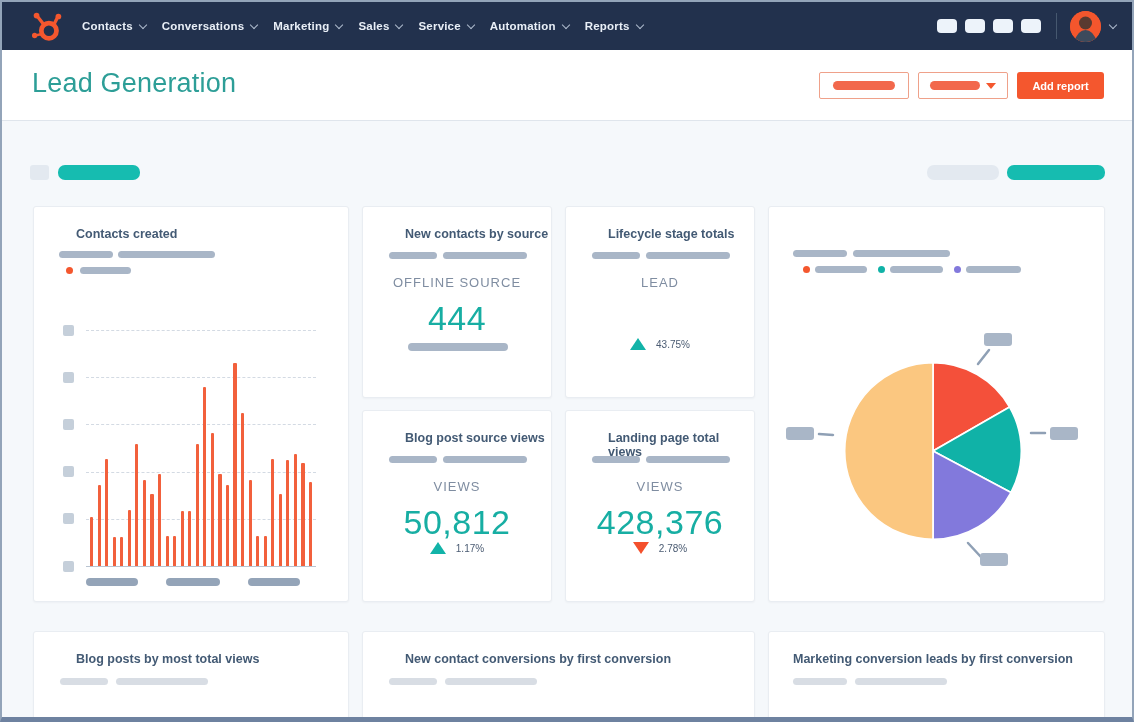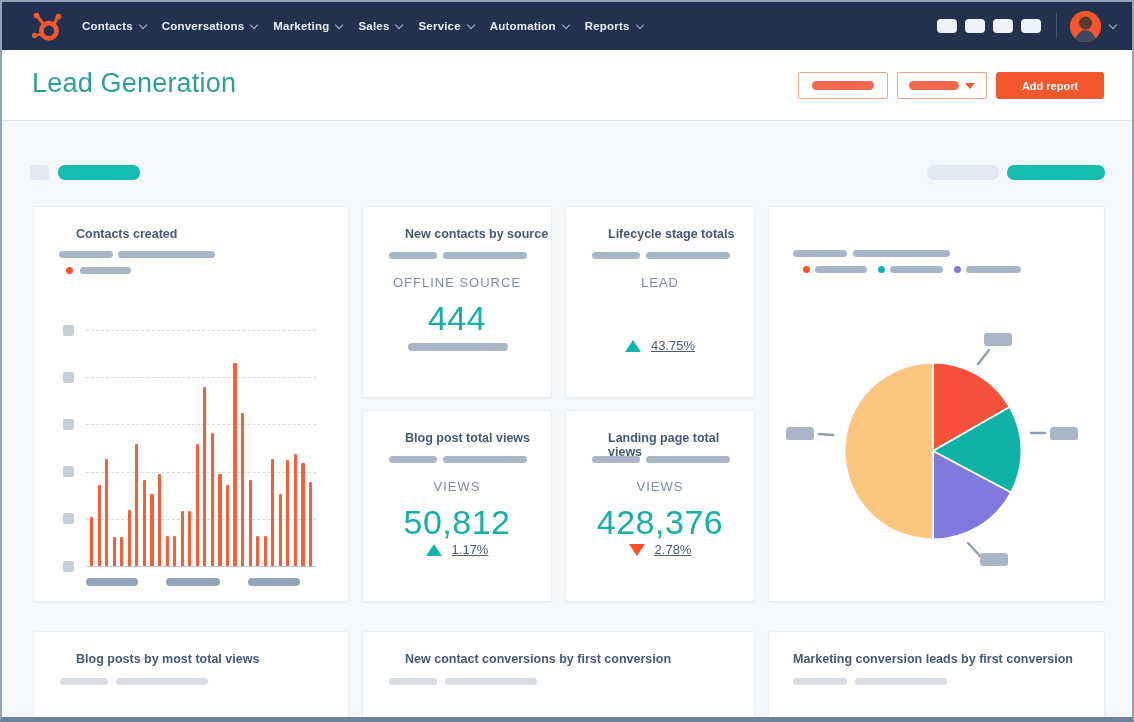--- a/index.html
+++ b/index.html
@@ -29,21 +29,21 @@
                  border-bottom:1px solid #dfe5ec; }
   .page-title { position:absolute; left:30px; top:18px; font-size:27px; font-weight:500; color:#2d9e97;
                 letter-spacing:.2px; }
   .header-actions { position:absolute; right:28px; top:22px; display:flex; gap:9px; align-items:center; }
   .btn-outline { position:relative; width:90px; height:27px; background:#fff; border:1px solid #efa18a;
                  border-radius:2px; display:flex; align-items:center; justify-content:center; gap:6px; cursor:pointer; }
   .ph-orange { width:62px; height:9px; border-radius:4.5px; background:#f2684c; }
   .ph-orange.short { width:50px; }
   .caret-orange { width:0; height:0; border-left:5px solid transparent; border-right:5px solid transparent;
                   border-top:6px solid #f4572e; }
-  .btn-add { width:108px; height:27px; background:#f4572e; border:none; border-radius:3px; color:#fff;
+  .btn-add { width:87px; height:27px; background:#f4572e; border:none; border-radius:3px; color:#fff;
              font-size:11px; font-weight:bold; font-family:"Liberation Sans",sans-serif; cursor:pointer; }
 
   
   .tb { position:absolute; height:15px; border-radius:7px; }
   .tb-sq { left:28px; top:163px; width:19px; border-radius:3px; background:#e3e9f0; }
   .tb-teal-l { left:56px; top:163px; width:82px; background:#16bcb0; }
   .tb-gray-r { left:925px; top:163px; width:72px; background:#e3e9f0; }
   .tb-teal-r { left:1005px; top:163px; width:98px; background:#16bcb0; }
 
   
@@ -76,21 +76,21 @@
   .metric-label { position:absolute; left:0; top:68px; width:100%; text-align:center; font-size:13px;
                   color:#7f8da1; letter-spacing:1px; }
   .metric-value { position:absolute; left:0; top:92px; width:100%; text-align:center; font-size:34px;
                   font-weight:normal; color:#17aea3; letter-spacing:.5px; }
   .metric-bar { position:absolute; left:45px; top:136px; width:100px; height:8px; border-radius:4px; background:#a9b6c7; }
   .delta { position:absolute; left:0; top:131px; width:100%; display:flex; justify-content:center;
            align-items:center; gap:10px; }
   .tri { width:0; height:0; border-left:8px solid transparent; border-right:8px solid transparent; }
   .tri.tri-up { border-bottom:12px solid #12b3a8; }
   .tri.tri-down { border-top:12px solid #f4502c; }
-  .delta-text { font-size:13px; color:#4a5b72;text-decoration:underline; }
+  .delta-text { font-size:10px; color:#4a5b72; }
 
   
   .pie-wrap { position:absolute; left:71px; top:151px; width:186px; height:186px; }
   .callout { position:absolute; width:28px; height:13px; border-radius:3px; background:#a9b6c7; }
   .pie-lines { position:absolute; left:0; top:0; width:337px; height:396px; pointer-events:none; }
 </style>
 </head>
 <body>
 
 <div class="screen">
@@ -271,21 +271,21 @@
           <path d="M100,100 L100.00000000000006,195 A95,95 0 1 1 99.99999999999997,5 Z" fill="#fbc780" stroke="#ffffff" stroke-width="1.8" stroke-linejoin="round"></path>
         </svg>
     </div>
     <span class="callout" style="left:215px; top:126px;"></span>
     <span class="callout" style="left:281px; top:220px;"></span>
     <span class="callout" style="left:17px;  top:220px;"></span>
     <span class="callout" style="left:211px; top:346px;"></span>
   </div>
 
   <div class="card" id="card-blogviews">
-    <div class="card-title">Blog post total views</div>
+    <div class="card-title">Blog post source views</div>
     <span class="ph" style="left:26px; top:45px; width:48px;"></span>
     <span class="ph" style="left:80px; top:45px; width:84px;"></span>
     <div class="metric-label">VIEWS</div>
     <div class="metric-value">50,812</div>
     <div class="delta">
       <span class="tri tri-up"></span>
       <span class="delta-text">1.17%</span>
     </div>
   </div>
 

